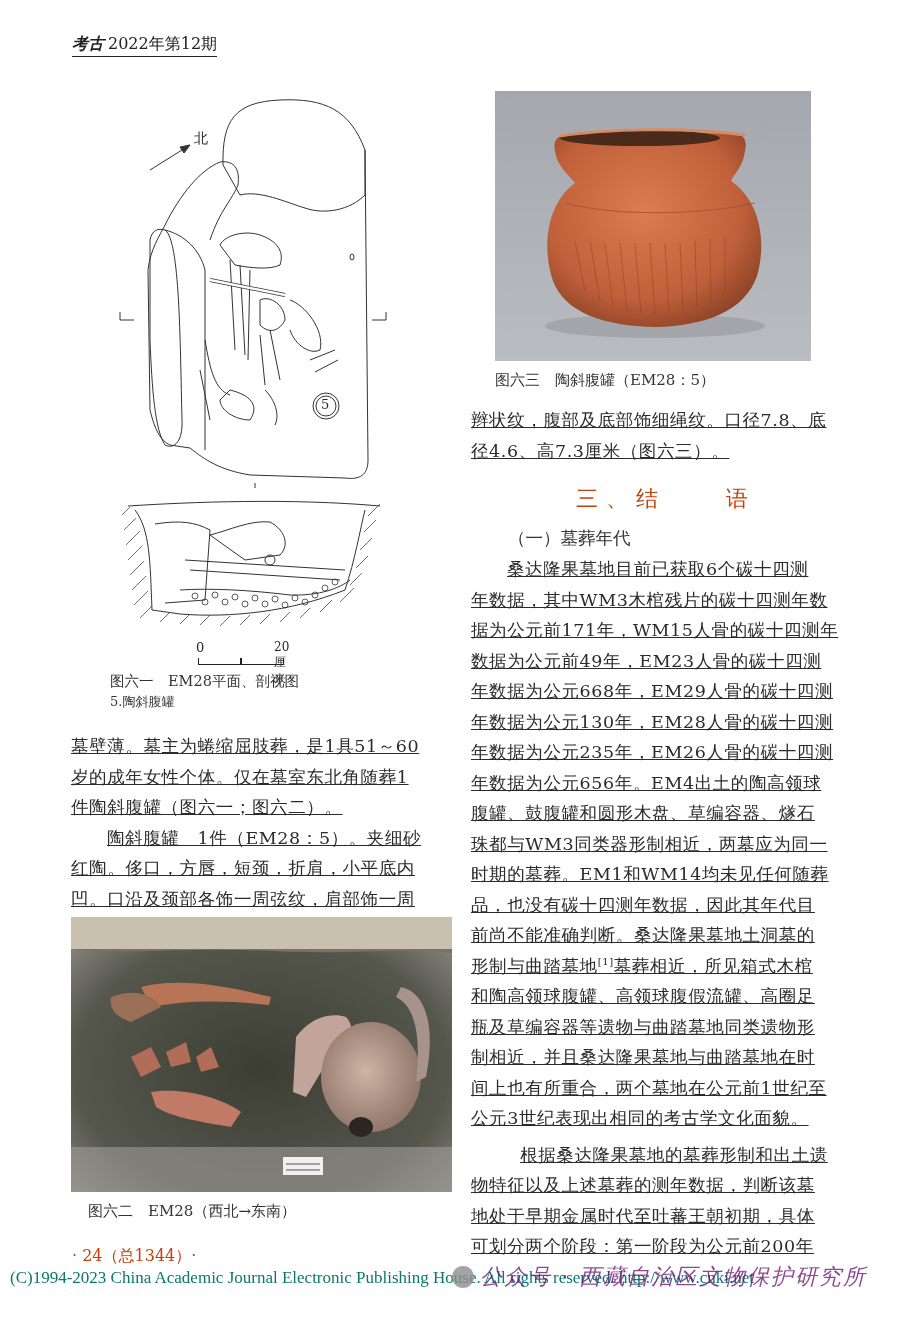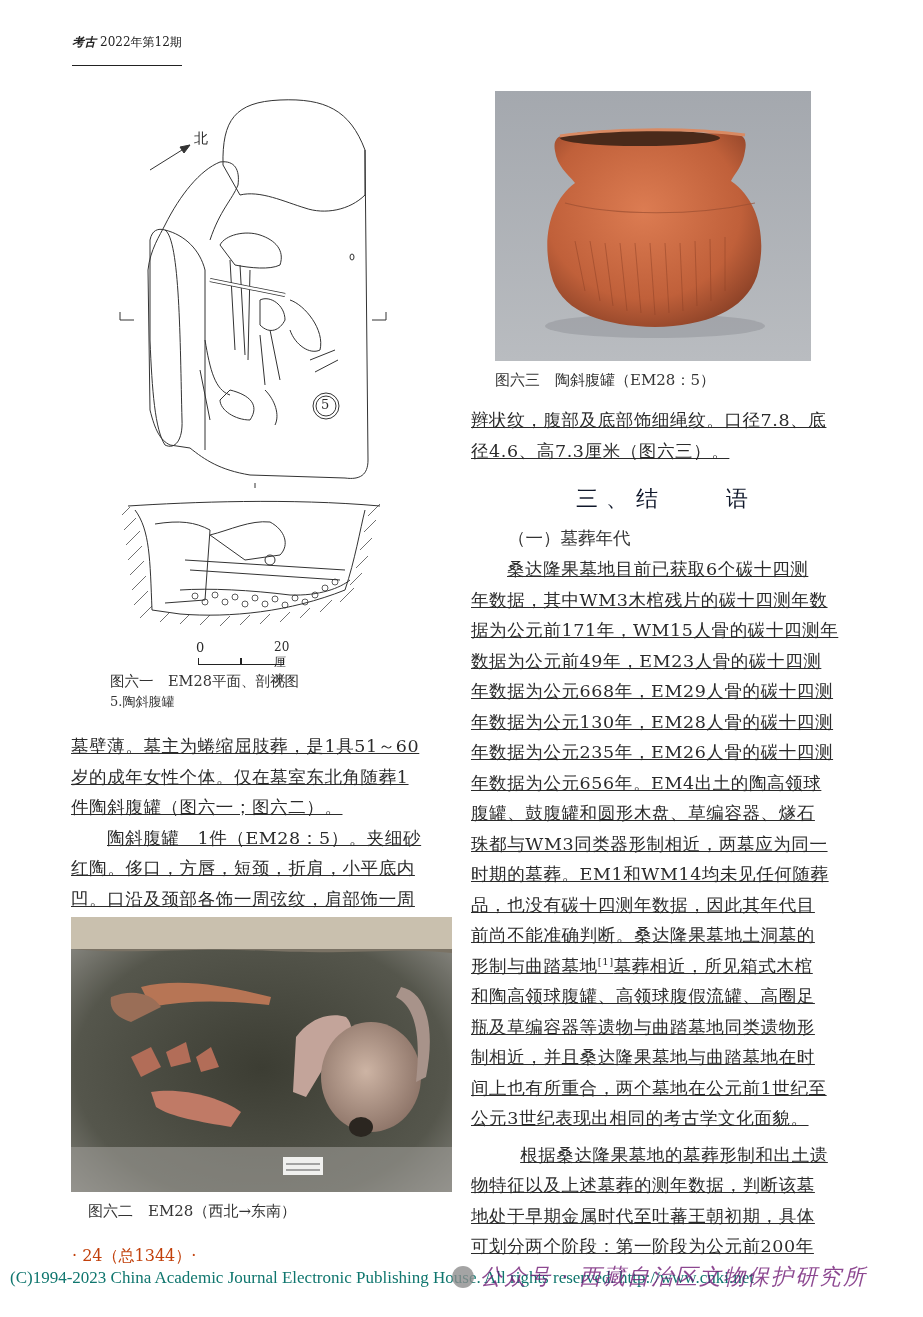--- a/index.html
+++ b/index.html
@@ -1,25 +1,25 @@
 <!DOCTYPE html>
 <html><head>
 <meta charset="utf-8">
 <style>
   html, body { margin: 0; padding: 0; background: #ffffff; }
   body { width: 923px; height: 1317px; position: relative; overflow: hidden;
          font-family: "DejaVu Serif", "Liberation Serif", serif; color: #2a2a2a; }
   .abs { position: absolute; }
-  .header { left: 72px; top: 34px; font-size: 12px; color: #222; border-bottom: 1.5px solid #222; padding-bottom: 14px; white-space: nowrap; }
+  .header { left: 72px; top: 34px; font-size: 16px; color: #222; border-bottom: 1.5px solid #222; padding-bottom: 1px; white-space: nowrap; }
   .header .logo { font-style: italic; font-weight: bold; margin-right: 4px; }
   .body-text { font-size: 17.5px; line-height: 30.5px; color: #2b2b2b; letter-spacing: 0.6px; }
   .body-text p { margin: 0; white-space: nowrap; text-decoration: underline; }
   .indent { padding-left: 36px; }
   .caption { font-size: 14.5px; color: #333; text-align: left; white-space: nowrap; }
-  .section-title { font-size: 22px; letter-spacing: 8px; color: #0f172a; white-space: nowrap; }
+  .section-title { font-size: 22px; letter-spacing: 8px; color: #c2410c; white-space: nowrap; }
   .sub-title { font-size: 17.5px; color: #333; white-space: nowrap; }
   .page-num { font-size: 16px; color: #c2410c; white-space: nowrap; }
   .footer { font-size: 17px; color: #0f766e; white-space: nowrap; font-family: "Liberation Serif", serif; }
   .watermark { font-size: 22px; color: #701a75; white-space: nowrap; font-family: "DejaVu Sans", sans-serif; letter-spacing: 2px; opacity: 0.8; font-style: italic; }
   .photo { overflow: hidden; }
   sup { font-size: 10px; vertical-align: super; line-height: 0; }
 </style>
 </head>
 <body>
 

